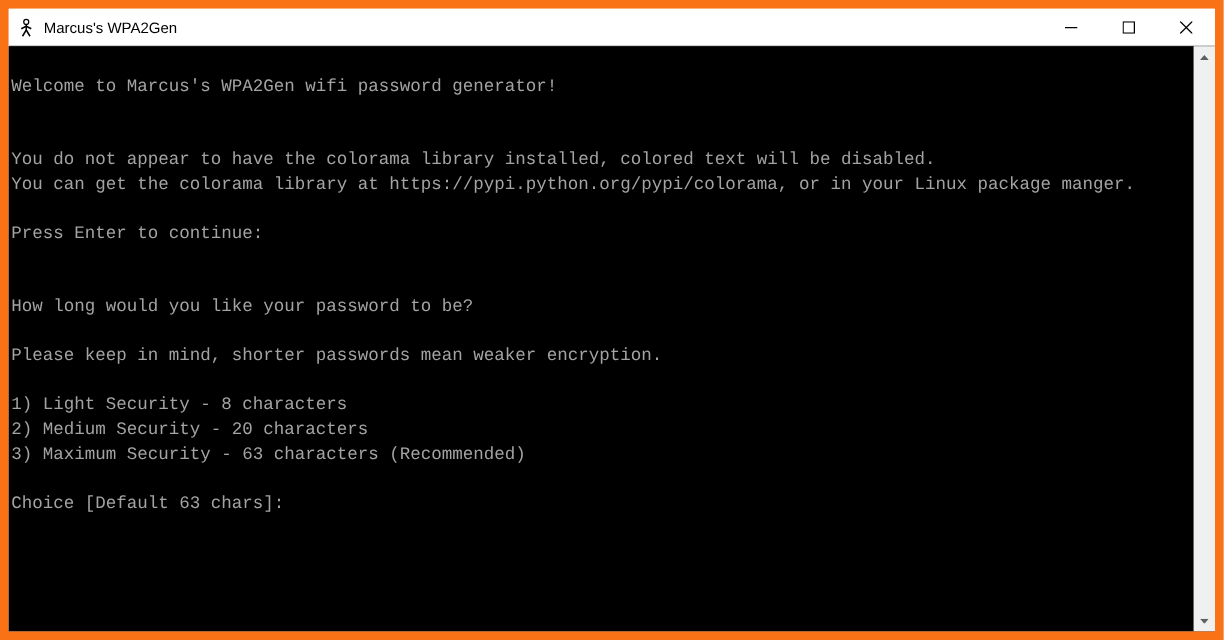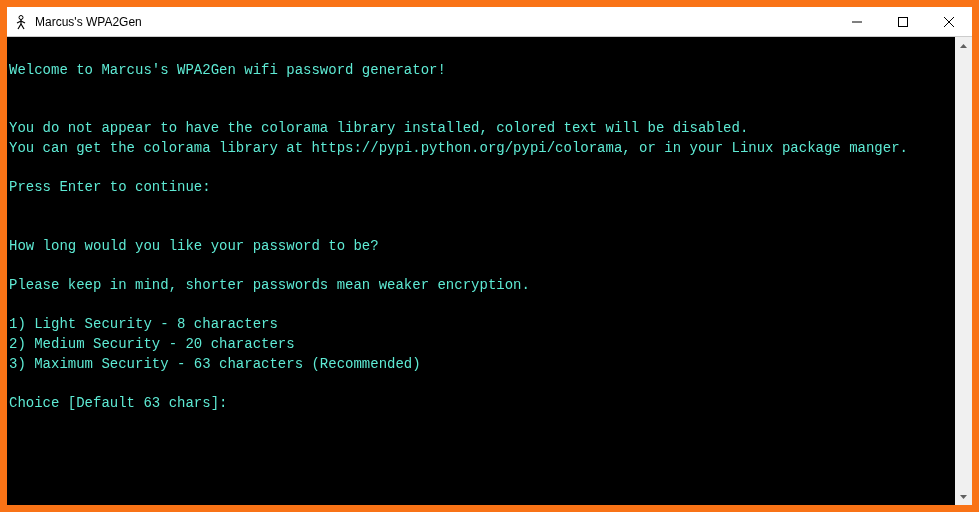--- a/index.html
+++ b/index.html
@@ -65,21 +65,21 @@
     }
     .content-wrap {
       flex: 1;
       display: flex;
       background: #000;
       overflow: hidden;
     }
     .terminal {
       flex: 1;
       background: #000;
-      color: #5eead4;
+      color: #a3a3a3;
       font-family: Consolas, "Courier New", monospace;
       font-size: 14px;
       line-height: 1.4;
       padding: 4px 2px;
       white-space: pre;
       overflow: hidden;
     }
     .scrollbar {
       width: 17px;
       background: #f0f0f0;

